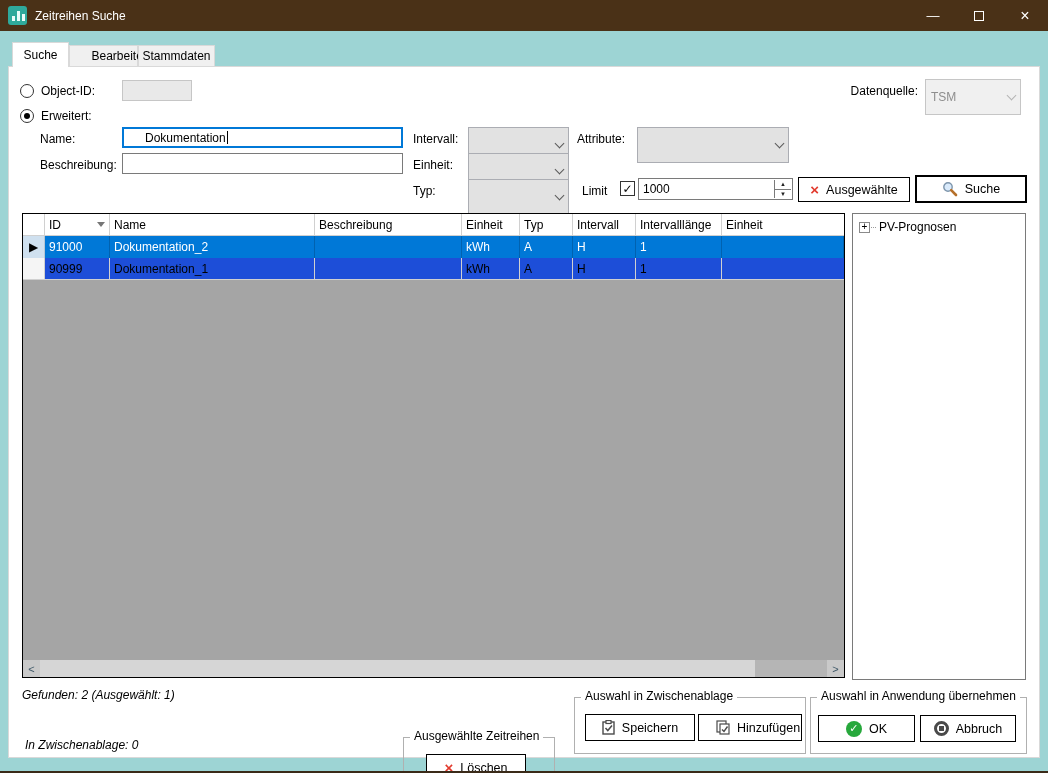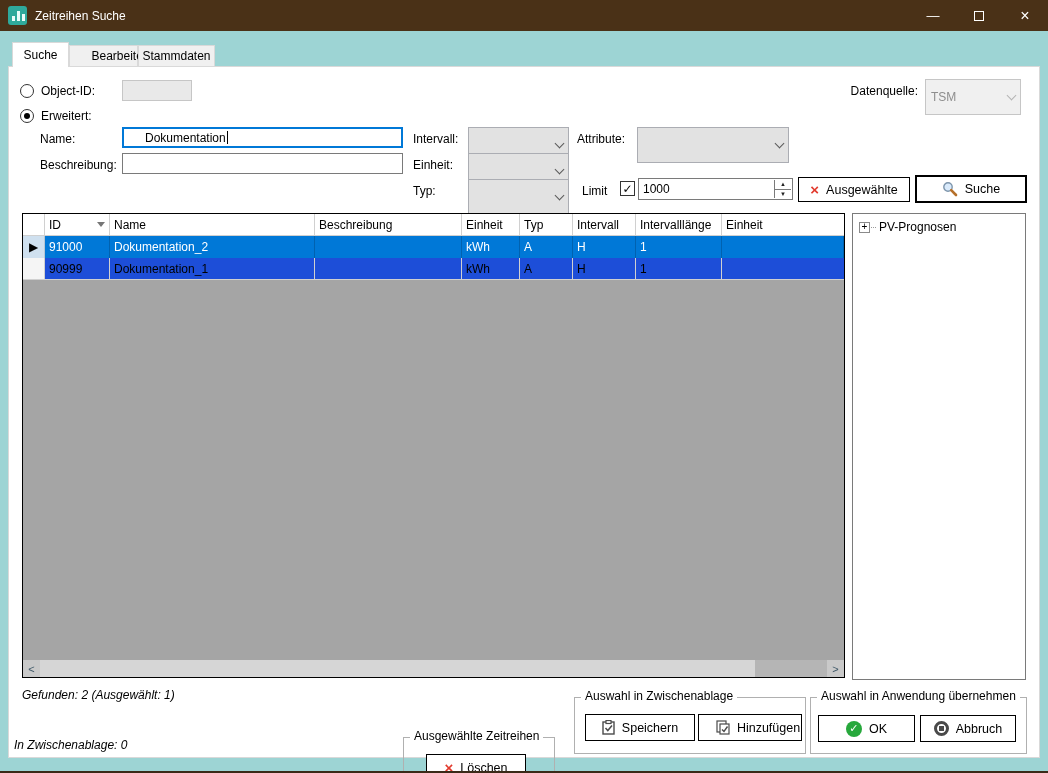--- a/index.html
+++ b/index.html
@@ -277,21 +277,21 @@
     <div class="tree-item">
       <span class="expander">
           <span>+</span>
         </span>
       <span class="tree-dots"></span>
       <span class="tree-label">PV-Prognosen</span>
     </div>
   </div>
 
   <div class="status" style="left:22px; top:688px;">Gefunden: 2 (Ausgewählt: 1)</div>
-  <div class="status" style="left:14px; top:738px;">In Zwischenablage: 0</div>
+  <div class="status" style="left:25px; top:738px;">In Zwischenablage: 0</div>
 
   <div class="group" style="left:403px; top:737px; width:152px; height:57px;">
     <span class="group-legend">Ausgewählte Zeitreihen</span>
     <div class="gbtn" style="left:22px; top:16px; width:100px; height:27px;">
       <span class="icon-x">×</span>
       <span>Löschen</span>
     </div>
   </div>
 
   <div class="group" style="left:561px; top:697px; width:232px; height:57px;margin-left:13px;">

